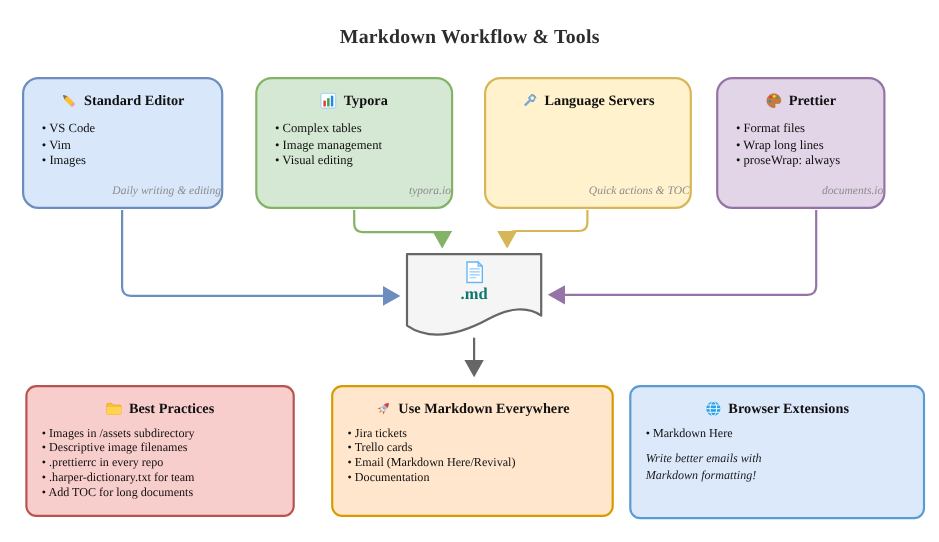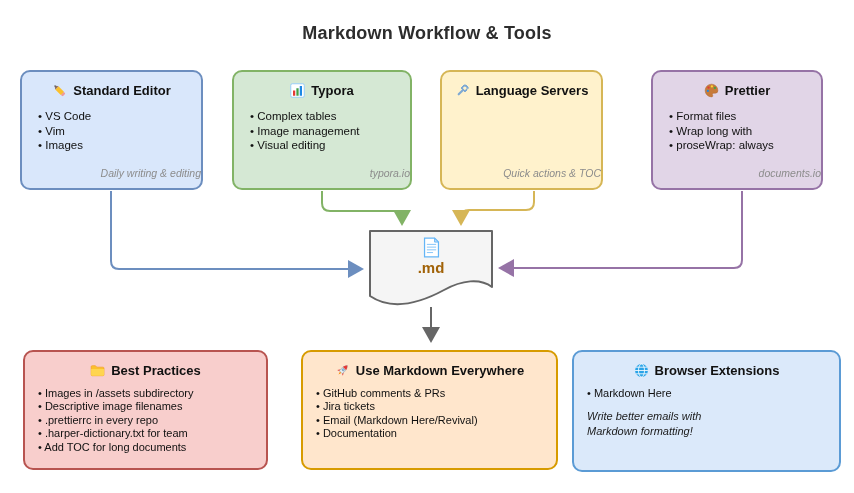--- a/index.html
+++ b/index.html
@@ -1,37 +1,37 @@
 <!DOCTYPE html>
 <html><head>
 <meta charset="utf-8">
 <style>
   html,body{margin:0;padding:0;background:#ffffff;}
   #canvas{position:relative;width:854px;height:493px;background:#ffffff;
-    font-family:Liberation Sans, sans-serif;overflow:hidden;}
+    font-family:Liberation Serif, serif;overflow:hidden;}
   #page-title{position:absolute;top:23px;left:0;right:0;text-align:center;
     font-size:18px;font-weight:700;color:#2d2d2d;letter-spacing:.2px;}
   .node{position:absolute;box-sizing:border-box;border:2px solid var(--stroke);
     background:var(--fill);border-radius:10px;height:120px;}
-  .node.top{top:70px;}
+  .node.top{top:70px;border-radius:15px;}
   .node.bottom{top:350px;}
   .hd{margin-top:11px;display:flex;align-items:center;justify-content:center;gap:6px;
     font-size:13px;font-weight:700;color:#111;}
   .ic{flex:0 0 auto;display:block;}
   ul.items{margin:11px 0 0 0;padding:0 6px 0 16px;list-style:none;}
   .top ul.items{font-size:11.5px;line-height:14.5px;color:#101010;}
   .bottom ul.items{margin-top:9px;font-size:11px;line-height:13.4px;color:#101010;padding-left:13px;}
   ul.items li::before{content:"• ";}
   .ft{position:absolute;bottom:9px;left:0;right:0;text-align:right;
     font-style:italic;font-size:10.5px;color:#8c8c8c;}
   .note{margin:9px 0 0 0;padding-left:13px;font-style:italic;font-size:11px;
     line-height:14.5px;color:#1a1a1a;white-space:pre-line;}
   #md-label-wrap{position:absolute;left:396px;top:237px;width:70px;text-align:center;}
   #md-label-wrap .pg{display:block;margin:0 auto 1px auto;}
-  #md-label{font-size:15px;font-weight:700;color:#a16207;}
+  #md-label{font-size:15px;font-weight:700;color:#0f766e;}
   svg.overlay{position:absolute;left:0;top:0;pointer-events:none;}
 </style>
 </head>
 <body>
 
 <div id="canvas">
 
   <div id="page-title">Markdown Workflow &amp; Tools</div>
 
   <svg class="overlay" width="854" height="493" viewBox="0 0 854 493">
@@ -107,21 +107,21 @@
       <span>Typora</span>
     </div>
     <ul class="items">
       <li>Complex tables</li>
       <li>Image management</li>
       <li>Visual editing</li>
     </ul>
     <div class="ft">typora.io</div>
   </div>
 
-  <div class="node top" style="left:440px;width:163px;--fill:#fff2cc;--stroke:#d6b656">
+  <div class="node top" style="left:440px;width:189px;--fill:#fff2cc;--stroke:#d6b656">
     <div class="hd">
       <svg class="ic" width="15" height="15" viewBox="0 0 20 20">
         <defs>
           <mask id="wm">
             <rect x="-4" y="-4" width="28" height="28" fill="#fff"></rect>
             <g transform="rotate(45 10 10)">
                 <rect x="7.6" y="-3" width="4.8" height="6.6" fill="#000"></rect>
               </g>
           </mask>
         </defs>
@@ -130,34 +130,34 @@
         </g>
         <g transform="rotate(45 10 10)">
           <rect x="8.6" y="7.6" width="2.8" height="11" rx="1.4" fill="#7ea9d3"></rect>
         </g>
       </svg>
       <span>Language Servers</span>
     </div>
     <div class="ft">Quick actions &amp; TOC</div>
   </div>
 
-  <div class="node top" style="left:651px;width:172px;--fill:#e1d5e7;--stroke:#9673a6">
+  <div class="node top" style="left:651px;width:154px;--fill:#e1d5e7;--stroke:#9673a6">
     <div class="hd">
       <svg class="ic" width="15" height="15" viewBox="0 0 20 20">
         <path d="M10 1.5 a8.5 8.5 0 1 0 0 17 c1.7 0 2.2-1.1 1.4-2.4 -0.7-1.1 0-2.5 1.4-2.5 h2.2 a3.5 3.5 0 0 0 3.5-3.6 A8.5 8.5 0 0 0 10 1.5 z" fill="#c77b3a" stroke="#a9632b" stroke-width="0.6"></path>
         <circle cx="6" cy="6" r="1.5" fill="#e53935"></circle>
         <circle cx="10.5" cy="4.6" r="1.5" fill="#fdd835"></circle>
         <circle cx="14.5" cy="6.6" r="1.5" fill="#43a047"></circle>
         <circle cx="5.2" cy="10.6" r="1.5" fill="#1e88e5"></circle>
       </svg>
       <span>Prettier</span>
     </div>
     <ul class="items">
       <li>Format files</li>
-      <li>Wrap long with</li>
+      <li>Wrap long lines</li>
       <li>proseWrap: always</li>
     </ul>
     <div class="ft">documents.io</div>
   </div>
 
   <div class="node bottom" style="left:23px;width:245px;--fill:#f8cecc;--stroke:#b85450">
     <div class="hd">
       <svg class="ic" width="15" height="15" viewBox="0 0 20 20">
         <path d="M1.5 5 a1.5 1.5 0 0 1 1.5 -1.5 h4.2 l2 2 h8 a1.5 1.5 0 0 1 1.5 1.5 v8.5 a1.5 1.5 0 0 1 -1.5 1.5 h-14.2 a1.5 1.5 0 0 1 -1.5 -1.5 z" fill="#fbc02d" stroke="#f29c1f" stroke-width="0.8"></path>
         <path d="M1.5 8 h17.2 v7.5 a1.5 1.5 0 0 1 -1.5 1.5 h-14.2 a1.5 1.5 0 0 1 -1.5 -1.5 z" fill="#ffd54f"></path>
@@ -181,22 +181,22 @@
           <path d="M12.4 10 L15.4 14.6 L12.2 13.4 Z" fill="#e53935"></path>
           <path d="M10 0.8 C13 3.6 13.6 8.8 12.6 13.2 L7.4 13.2 C6.4 8.8 7 3.6 10 0.8 Z" fill="#eceff1" stroke="#90a4ae" stroke-width="0.7"></path>
           <path d="M10 0.8 C11.8 2.5 12.6 4.4 12.9 6.2 L7.1 6.2 C7.4 4.4 8.2 2.5 10 0.8 Z" fill="#e53935"></path>
           <circle cx="10" cy="8.6" r="1.6" fill="#90caf9" stroke="#546e7a" stroke-width="0.6"></circle>
           <path d="M8.8 13.6 L11.2 13.6 L10 17.6 Z" fill="#fb8c00"></path>
         </g>
       </svg>
       <span>Use Markdown Everywhere</span>
     </div>
     <ul class="items">
-      <li>GitHub comments &amp; PRs</li>
       <li>Jira tickets</li>
+      <li>Trello cards</li>
       <li>Email (Markdown Here/Revival)</li>
       <li>Documentation</li>
     </ul>
   </div>
 
   <div class="node bottom" style="left:572px;width:269px;height:122px;--fill:#dbe9fa;--stroke:#5b9bd5">
     <div class="hd">
       <svg class="ic" width="15" height="15" viewBox="0 0 20 20">
         <circle cx="10" cy="10" r="8.6" fill="#29a3e8"></circle>
         <g fill="none" stroke="#ffffff" stroke-width="1.1">

